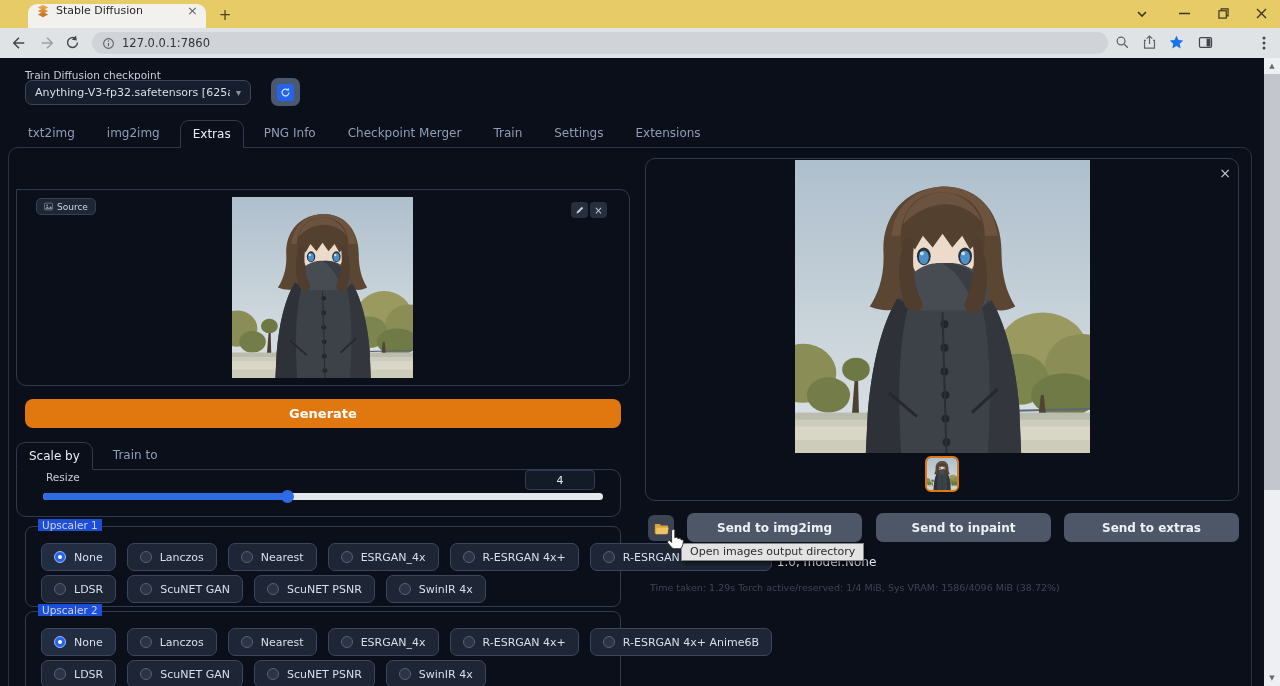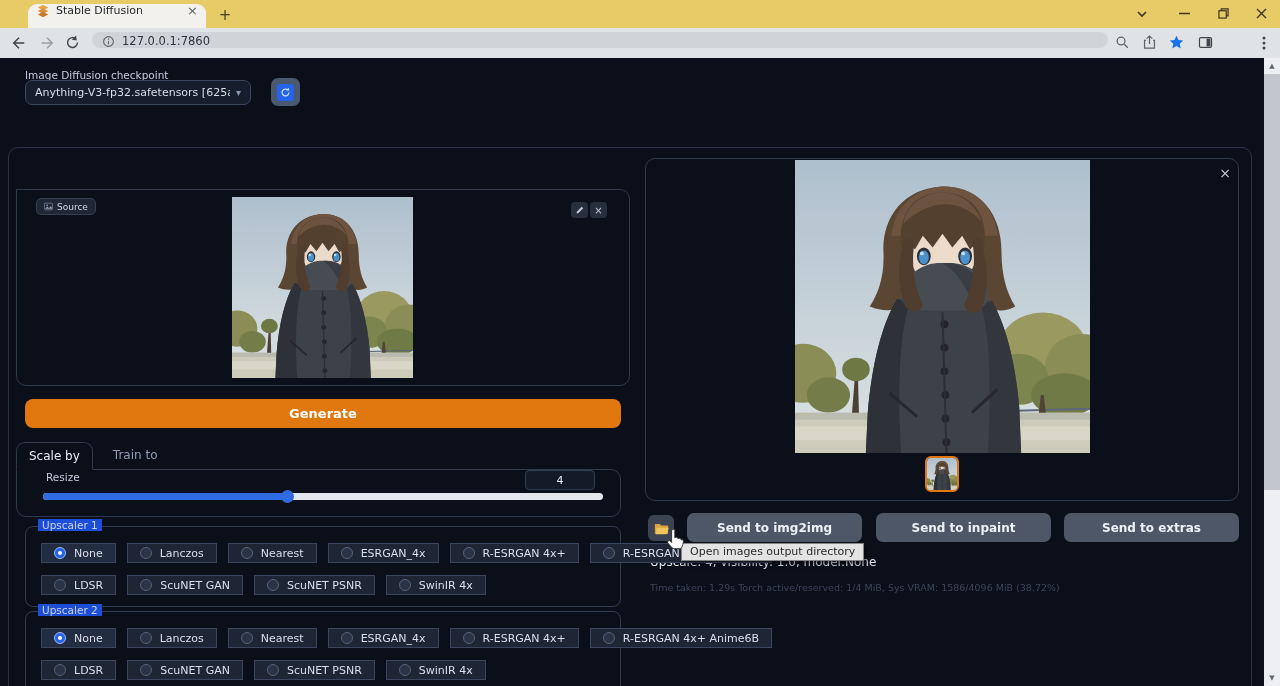--- a/index.html
+++ b/index.html
@@ -11,22 +11,22 @@
   #titlebar{position:absolute;left:0;top:0;width:1280px;height:28px;background:#e7cb66}
   #browser-tab{position:absolute;left:28px;top:4px;width:178px;height:24px;background:#f2f1ee;
     border-radius:9px 9px 0 0;display:flex;align-items:flex-start;padding:0 8px;gap:6px}
   #browser-tab .t-title{flex:1;font-size:11px;color:#26282c;white-space:nowrap;overflow:hidden;text-overflow:ellipsis}
   #browser-tab .t-close{font-size:13px;color:#5f6368;line-height:1;cursor:default}
   #newtab{position:absolute;left:216px;top:6px;width:18px;height:18px;display:flex;align-items:center;
     justify-content:center;font-size:15px;color:#4a421f}
   .winbtn{position:absolute;top:5px;width:18px;height:17px;display:flex;align-items:center;justify-content:center}
   #toolbar{position:absolute;left:0;top:28px;width:1280px;height:30px;background:#e0e3e6}
   .navic{position:absolute;top:6px;width:18px;height:18px}
-  #urlbar{position:absolute;left:92px;top:32px;width:1016px;height:16px;background:#d0d4d8;border-radius:11px;
-    display:flex;align-items:flex-end;padding:0 10px;gap:7px}
+  #urlbar{position:absolute;left:92px;top:32px;width:1016px;height:22px;background:#d0d4d8;border-radius:11px;
+    display:flex;align-items:center;padding:0 10px;gap:7px}
   #urlbar .url{font-size:11.5px;color:#30343a}
   #avatar{position:absolute;left:1225px;top:33px;width:19px;height:19px;border-radius:50%;background:#9334a8;
     color:#fff;font-size:10px;font-weight:bold;display:flex;align-items:center;justify-content:center}
 
   
   #page{position:absolute;left:0;top:58px;width:1280px;height:628px;background:#0b0f19;overflow:hidden}
   #frame{position:absolute;left:8px;top:89px;width:1244px;height:560px;border:1px solid #2a3447;border-radius:10px}
 
   #cp-label{position:absolute;left:25px;top:11px;font-size:10.5px;color:#c4cde0}
   #cp-box{position:absolute;left:25px;top:22px;width:226px;height:25px;background:#161d2c;border:1px solid #3a465e;
@@ -63,22 +63,22 @@
     border-radius:4px;color:#e6ebf4;font-size:11px;display:flex;align-items:center;justify-content:center;z-index:2}
   #slider{position:absolute;left:43px;top:435px;width:560px;height:7px;background:#e3e6ea;border-radius:4px;z-index:2}
   #slider .fill{position:absolute;left:0;top:0;height:7px;width:245px;background:#2e6be0;border-radius:4px 0 0 4px}
   #slider .thumb{position:absolute;left:238px;top:-3px;width:13px;height:13px;border-radius:50%;background:#2e6be0}
 
   .fieldset{position:absolute;left:25px;width:596px;border:1px solid #303c52;border-radius:8px}
   #u1-box{top:468px;height:81px}
   #u2-box{top:553px;height:133px}
   .legend{position:absolute;left:38px;padding:0 4px;background:#1d4ed8;font-size:10.5px;color:#cbd4e4;z-index:2}
   .urow{position:absolute;left:41px;display:flex;gap:11px;z-index:2}
-  .pill{height:20px;display:flex;align-items:center;gap:8px;padding:0 12px;background:#1e2636;
-    border:1px solid #3a4660;border-radius:0;font-size:11px;color:#d9dfeb;white-space:nowrap}
+  .pill{height:28px;display:flex;align-items:center;gap:8px;padding:0 12px;background:#1e2636;
+    border:1px solid #3a4660;border-radius:7px;font-size:11px;color:#d9dfeb;white-space:nowrap}
   .pill .radio{width:12px;height:12px;border-radius:50%;background:#2a3447;border:1px solid #55617a}
   .pill.selected{background:#232d42}
   .pill.selected .radio{background:#2563eb;border-color:#9db9f6;position:relative}
   .pill.selected .radio::after{content:"";position:absolute;left:3px;top:3px;width:4px;height:4px;border-radius:50%;background:#fff}
 
   #gallery-box{position:absolute;left:645px;top:100px;width:594px;height:343px;border:1px solid #2e3a50;border-radius:10px}
   #main-img{position:absolute;left:795px;top:102px;width:295px;height:293px;overflow:hidden}
   #gal-close{position:absolute;left:1216px;top:106px;width:18px;height:18px;color:#c3cbd9;font-size:14px;
     display:flex;align-items:center;justify-content:center}
   #thumb{position:absolute;left:925px;top:398px;width:34px;height:36px;border:2px solid #e0770f;border-radius:6px;
@@ -249,34 +249,44 @@
         <circle cx="12" cy="12" r="9" stroke="#5f6368" stroke-width="2" fill="none"></circle>
         <line x1="12" y1="11" x2="12" y2="17" stroke="#5f6368" stroke-width="2"></line>
         <circle cx="12" cy="7.5" r="1.3" fill="#5f6368"></circle>
       </svg>
     <span class="url">127.0.0.1:7860</span>
   </div>
 
   <div id="page">
     <div id="frame"></div>
 
-    <div id="cp-label">Image Diffusion checkpoint</div>
+    <div id="cp-label">Train Diffusion checkpoint</div>
     <div id="cp-box">
       <span class="v">Anything-V3-fp32.safetensors [625a2ba2]</span>
       <span class="ch">▾</span>
     </div>
     <div id="refresh-btn">
       <span class="blue">
         <svg width="11" height="11" viewBox="0 0 16 16">
             <path d="M13 8 a5 5 0 1 1 -1.5-3.6" stroke="#cfe3ff" stroke-width="1.8" fill="none"></path>
             <polygon points="12.6,1.2 13.4,5.6 9,4.8" fill="#cfe3ff"></polygon>
           </svg>
       </span>
     </div>
 
+    <div id="main-tabs" class="tabrow">
+      <div class="tab">txt2img</div>
+      <div class="tab">img2img</div>
+      <div class="tab active">Extras</div>
+      <div class="tab">PNG Info</div>
+      <div class="tab">Checkpoint Merger</div>
+      <div class="tab">Train</div>
+      <div class="tab">Settings</div>
+      <div class="tab">Extensions</div>
+    </div>
 
     <div id="src-box" class="panelbox"></div>
     <div id="source-pill">
       <svg width="9" height="9" viewBox="0 0 16 16">
           <rect x="1" y="2" width="14" height="12" rx="1.5" stroke="#9aa5b8" fill="none"></rect>
           <circle cx="5.5" cy="6" r="1.4" fill="#9aa5b8"></circle>
           <path d="M2 12 l4-4 3 3 3-4 2.5 5z" fill="#9aa5b8"></path>
         </svg>
       <span>Source</span>
     </div>

